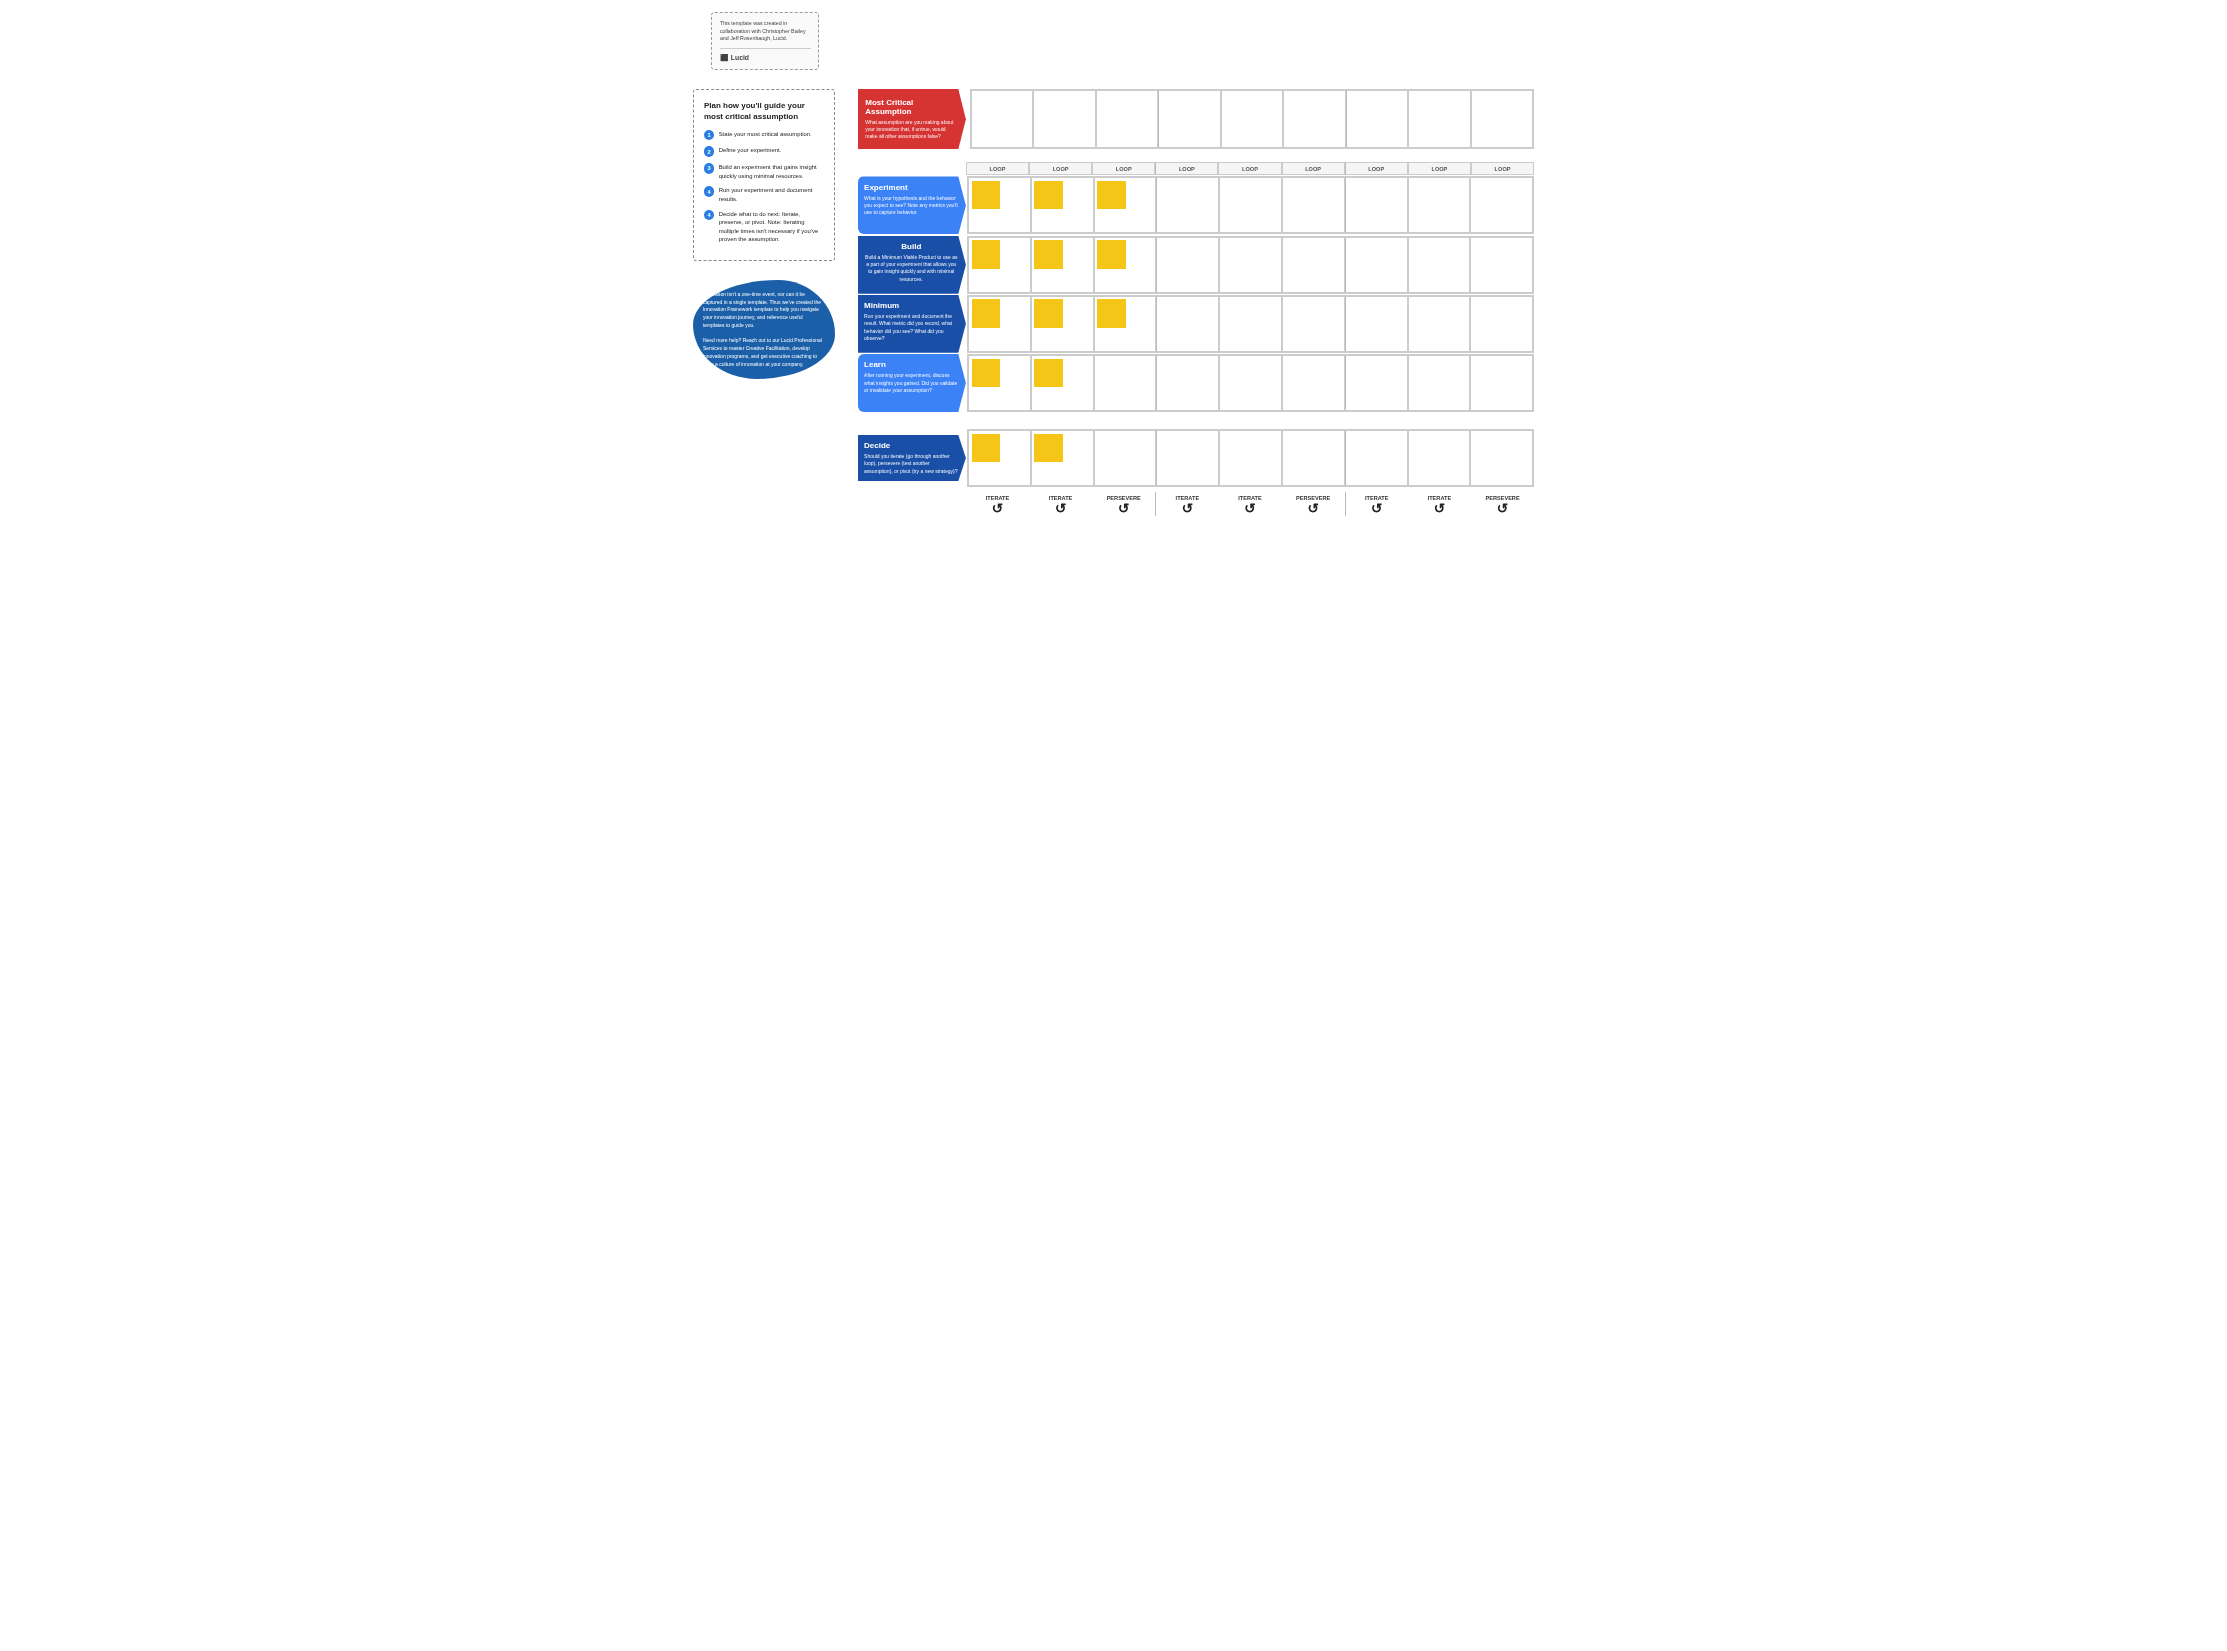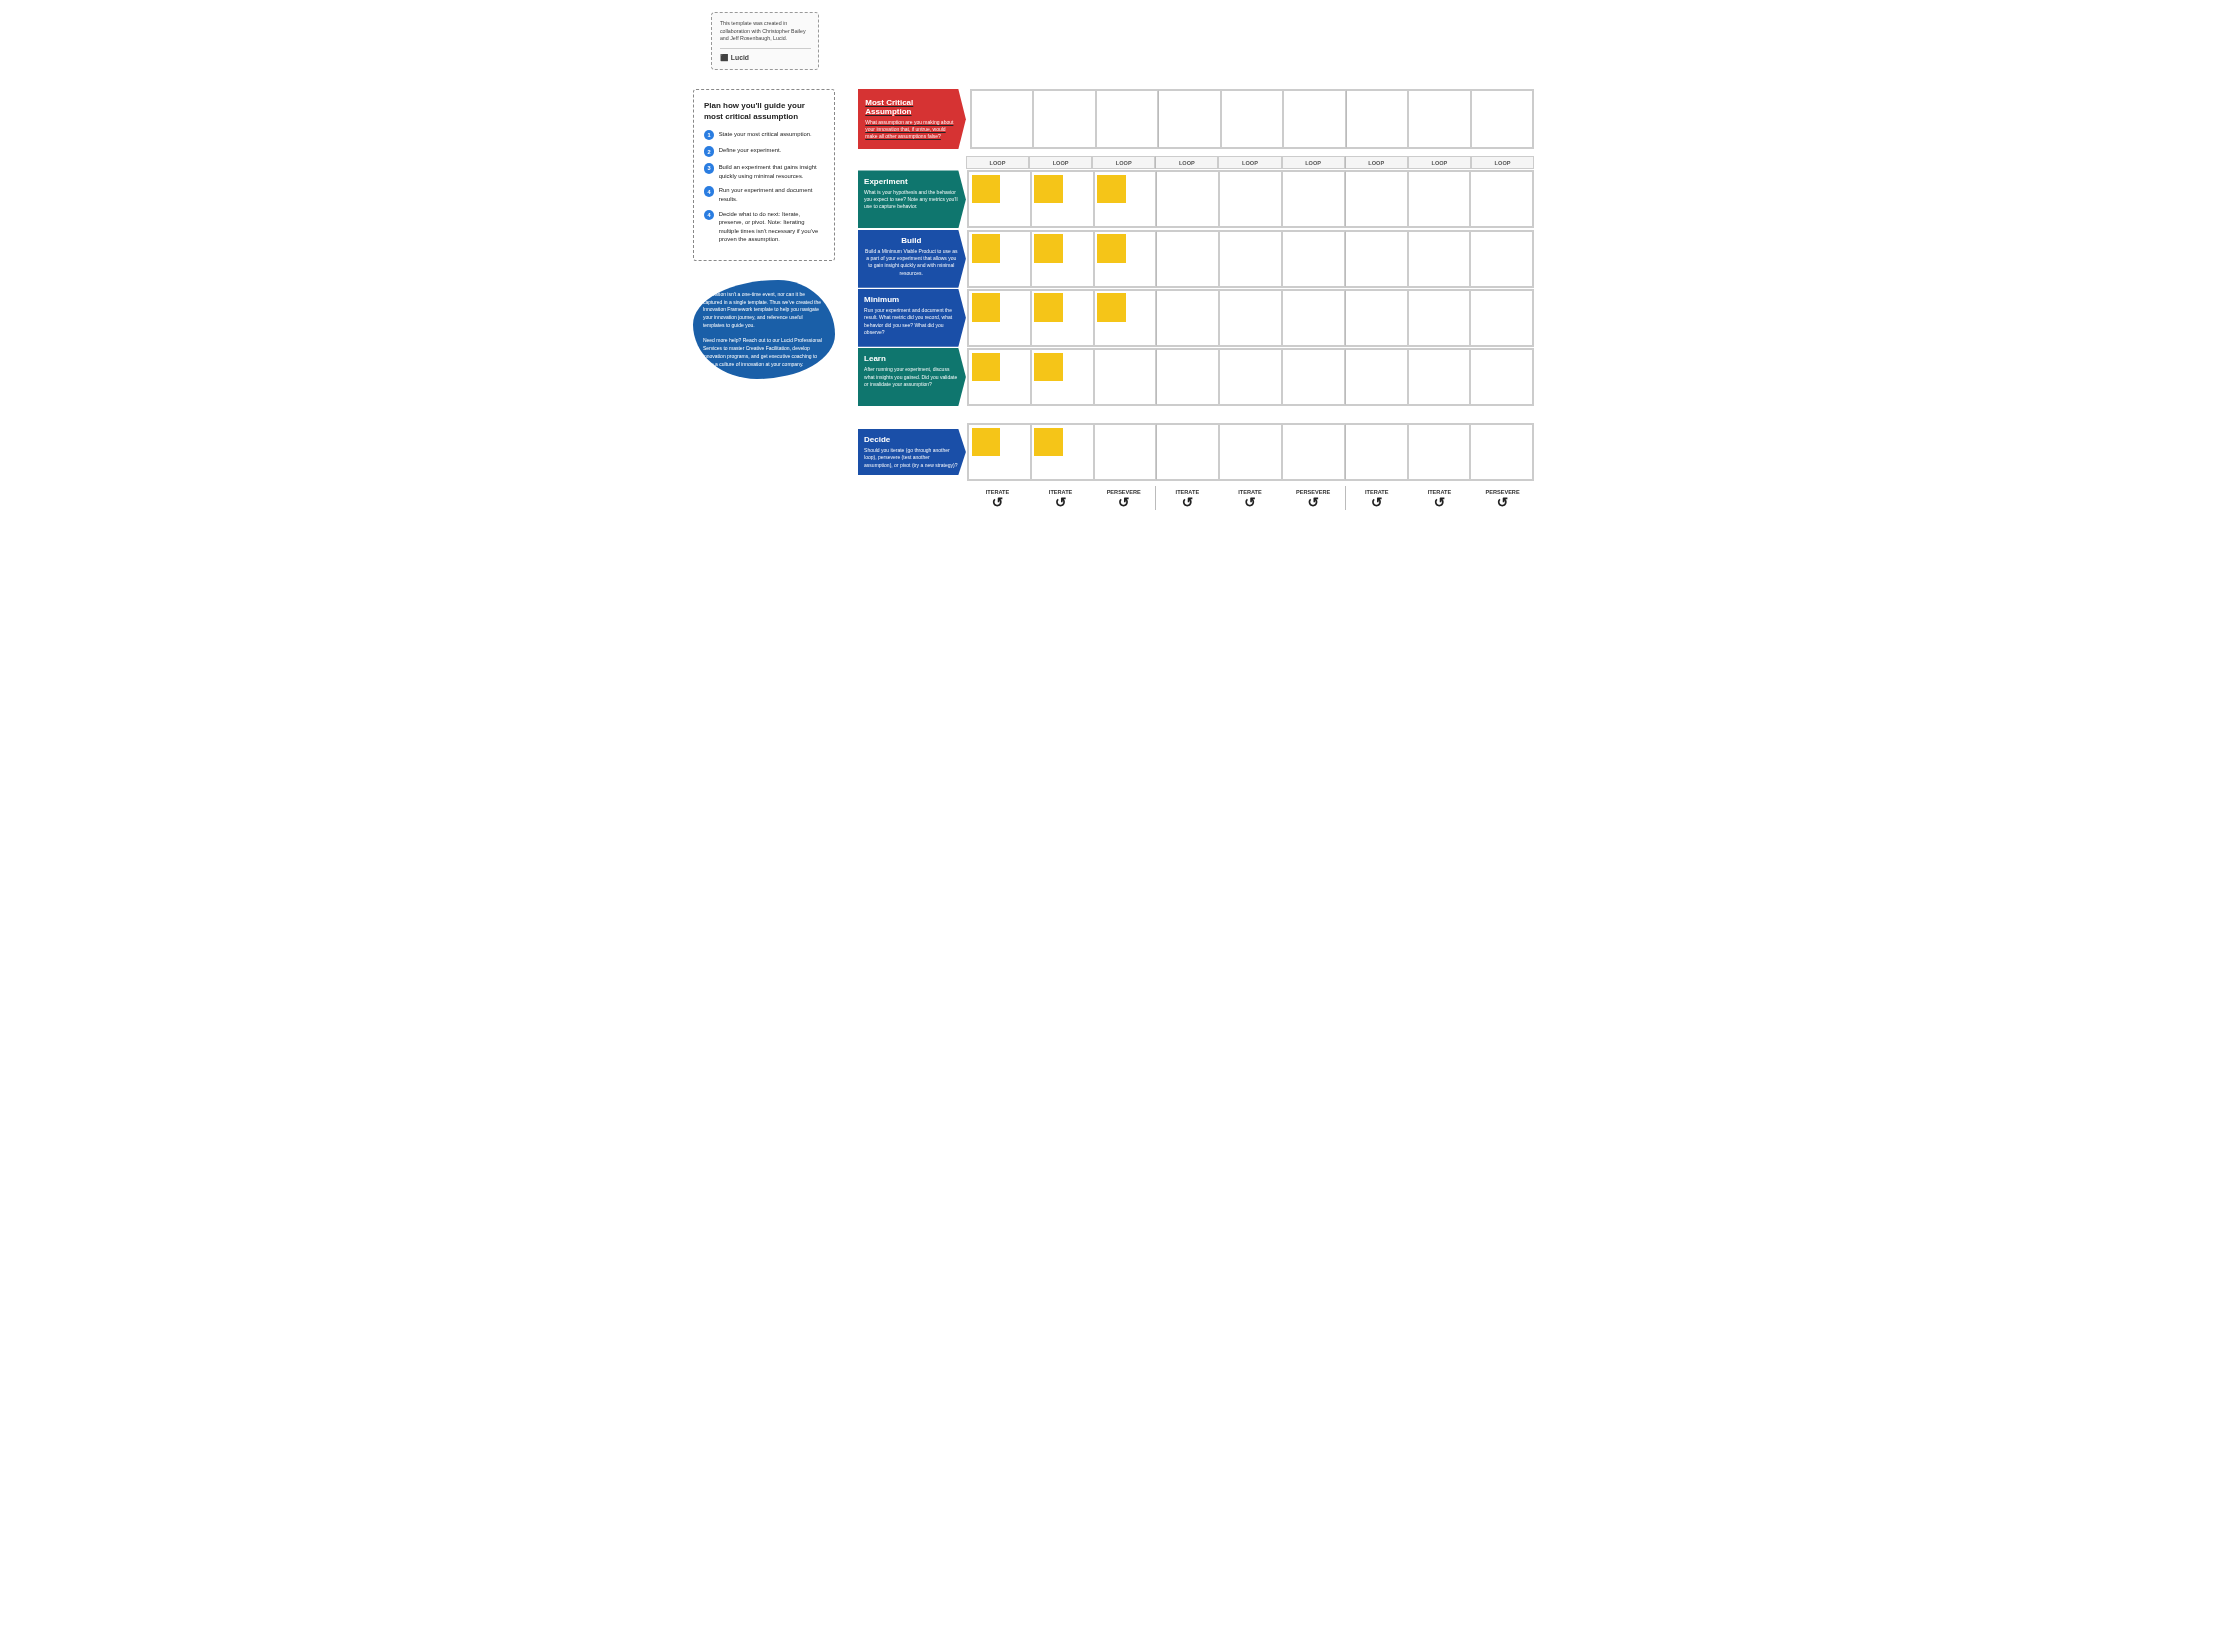--- a/index.html
+++ b/index.html
@@ -53,21 +53,21 @@
       justify-content: flex-start;
       clip-path: polygon(0 0, 93% 0, 100% 50%, 93% 100%, 0 100%);
     }
     .row-arrow-label .row-desc {
       font-size: 5px;
       font-weight: normal;
       margin-top: 3.1px;
       line-height: 1.45;
       color: rgba(255,255,255,0.95);
     }
-    .bg-blue { background: #0f766e; }
+    .bg-blue { background: #3b82f6; border-radius: 6px; }
     .bg-darkblue { background: #1a4fa8; }
 
     .data-cell {
       border: 0.6px solid #ccc;
       background: #fff;
       min-height: 56px;
       padding: 2.5px;
       display: flex;
       flex-wrap: wrap;
       gap: 1.9px;
@@ -168,22 +168,21 @@
       padding: 11px 10px;
       color: #fff;
       font-size: 5px;
       line-height: 1.55;
       position: relative;
     }
 
     .mca-top-row {
       display: flex;
       gap: 4px;
-      margin-bottom: 7px;
-      text-decoration: underline;
+      margin-bottom: 13px;
     }
 
     .mca-arrow-label {
       width: 108px;
       flex-shrink: 0;
       padding: 8.7px 11px 8.7px 7.4px;
       background: #d63333;
       color: #fff;
       font-weight: bold;
       font-size: 8px;

